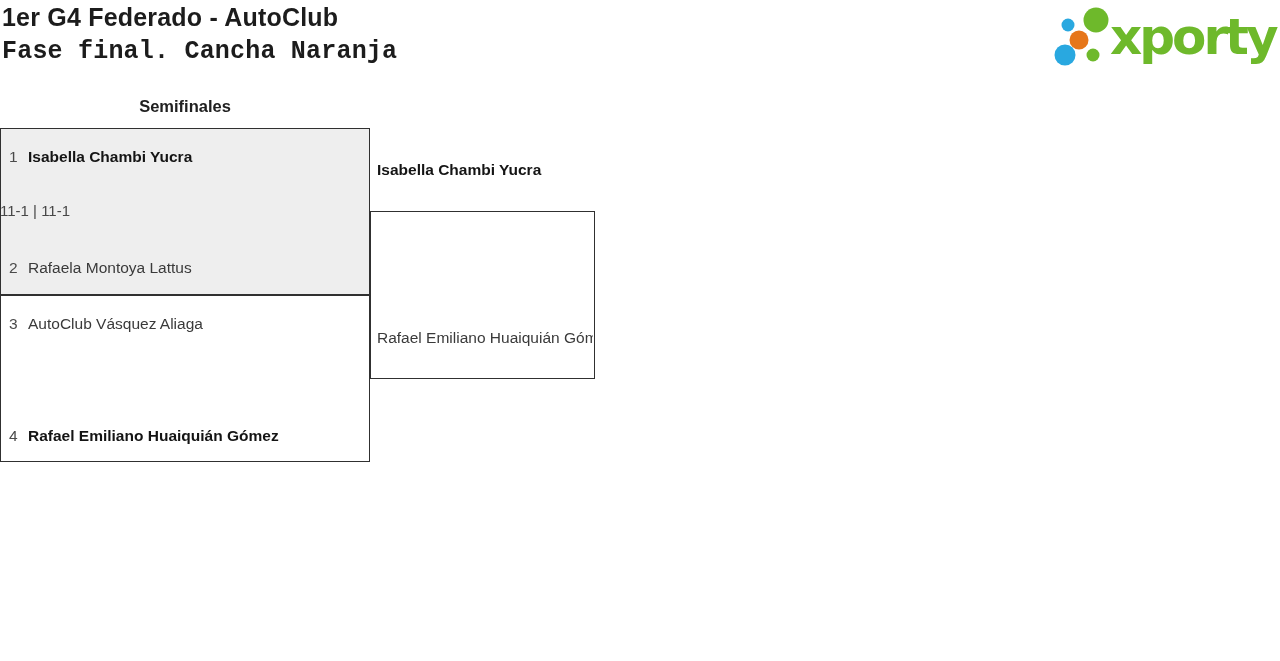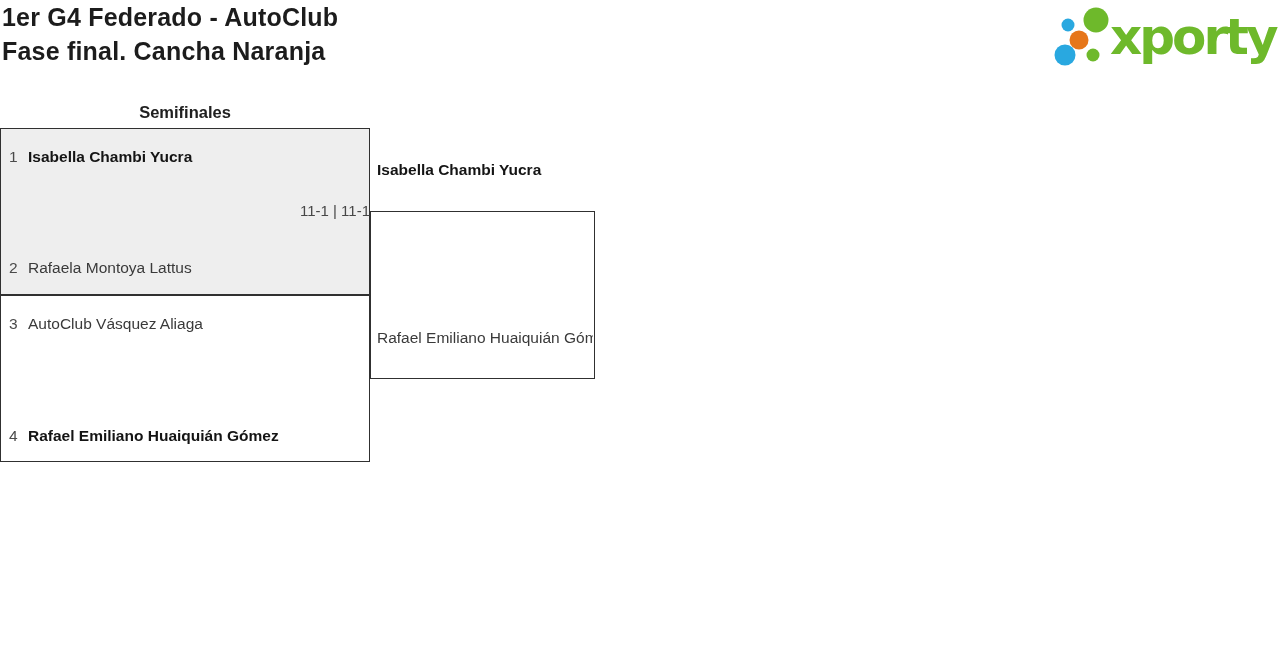--- a/index.html
+++ b/index.html
@@ -16,21 +16,21 @@
   .title, .subtitle {
     position: absolute;
     left: 2px;
     font-size: 25px;
     font-weight: 700;
     color: #1c1c1c;
     letter-spacing: 0.2px;
     white-space: nowrap;
   }
   .title    { top: 3px; }
-  .subtitle { top: 37px; }
+  .subtitle { top: 37px; font-family: Liberation Mono, monospace; }
 
   
   .logo {
     position: absolute;
     left: 1048px;
     top: 4px;
     width: 230px;
     height: 68px;
   }
   .logo text {
@@ -42,21 +42,21 @@
 
   
   .round-header {
     position: absolute;
     top: 97px;
     font-size: 16.5px;
     font-weight: 700;
     color: #202020;
     text-align: center;
   }
-  .rh-semis { left: 0;     width: 370px; margin-top: 6px; }
+  .rh-semis { left: 0;     width: 370px; }
   .rh-final { left: 371px; width: 224px; }
 
   
   .match-box {
     position: absolute;
     box-sizing: border-box;
     border: 1px solid #303030;
   }
   .sf1      { left: 0;     top: 128px; width: 370px; height: 167px; background: #eeeeee; }
   .sf2      { left: 0;     top: 295px; width: 370px; height: 167px; background: #ffffff; }
@@ -88,21 +88,21 @@
   .r-sf2-p1   { left: 9px;   top: 314px; }
   .r-sf2-p2   { left: 9px;   top: 426px; }
   .r-final-p1 { left: 377px; top: 160px; }
   .r-final-p2 { left: 377px; top: 328px; width: 216px; overflow: hidden; }
 
   
   .score {
     position: absolute;
     font-size: 15px;
     color: #474747;
-    text-align: right;
+    text-align: left;
     white-space: nowrap;
   }
   .r-sf1-score   { left: 0;     top: 202px; width: 370px; }
   .r-sf2-score   { left: 0;     top: 370px; width: 370px; }
   .r-final-score { left: 371px; top: 244px; width: 224px; }
 </style>
 </head>
 <body>
 
 <div class="page">

